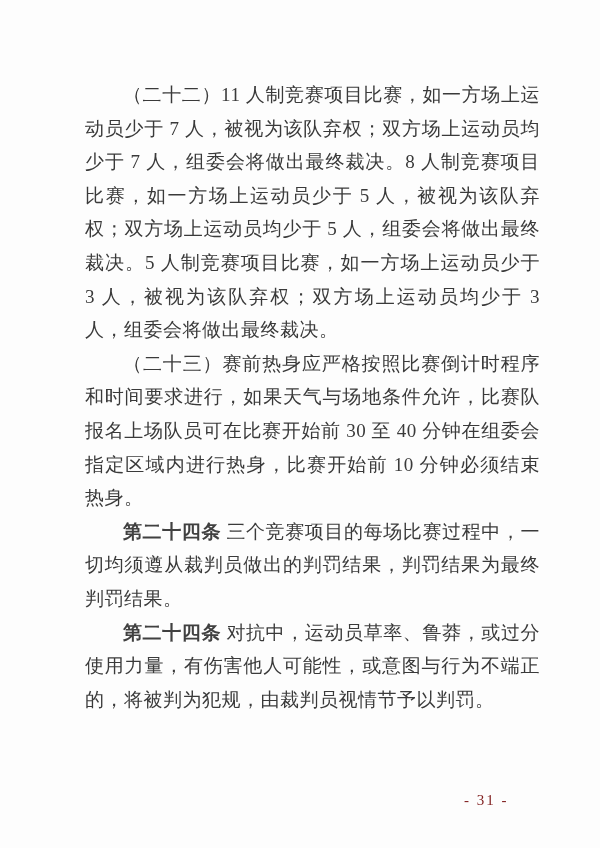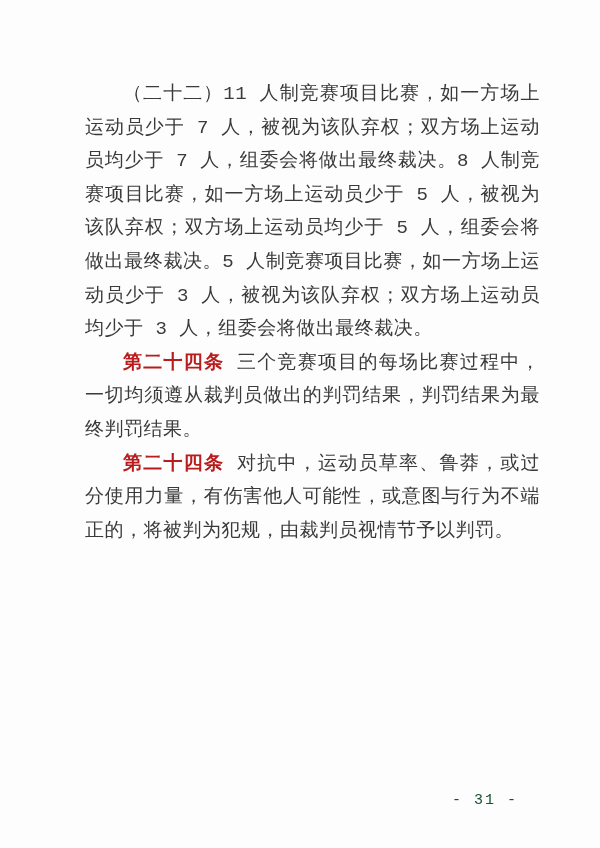--- a/index.html
+++ b/index.html
@@ -6,53 +6,54 @@
     margin: 0;
     padding: 0;
     background: #ffffff;
   }
   .page {
     position: relative;
     width: 600px;
     height: 848px;
     background: #fdfdfd;
     overflow: hidden;
-    font-family: Liberation Mono, monospace;
+    font-family: Liberation Serif, serif;
     color: #3a3a3a;
   }
   .doc-body {
     position: absolute;
     top: 78px;
     left: 85px;
     width: 455px;
   }
   .para {
     margin: 0;
     font-size: 19px;
     line-height: 33.6px;
     letter-spacing: 0.5px;
     text-indent: 2em;
     text-align: justify;
   }
   .para .bold {
     font-weight: bold;
-    color: #b91c1c;
+    color: #404040;
   }
   .page-number {
     position: absolute;
     top: 792px;
-    left: 452px;
+    left: 464px;
     font-size: 15px;
     letter-spacing: 2px;
-    color: #14532d;
+    color: #7f1d1d;
   }
 </style>
 </head>
 <body>
 
 <div class="page">
   <div class="doc-body" id="doc-body">
       <p class="para"><span>（二十二）11 人制竞赛项目比赛，如一方场上运动员少于 7 人，被视为该队弃权；双方场上运动员均少于 7 人，组委会将做出最终裁决。8 人制竞赛项目比赛，如一方场上运动员少于 5 人，被视为该队弃权；双方场上运动员均少于 5 人，组委会将做出最终裁决。5 人制竞赛项目比赛，如一方场上运动员少于 3 人，被视为该队弃权；双方场上运动员均少于 3 人，组委会将做出最终裁决。</span></p>
+      <p class="para"><span>（二十三）赛前热身应严格按照比赛倒计时程序和时间要求进行，如果天气与场地条件允许，比赛队报名上场队员可在比赛开始前 30 至 40 分钟在组委会指定区域内进行热身，比赛开始前 10 分钟必须结束热身。</span></p>
       <p class="para"><span class="bold">第二十四条</span><span> 三个竞赛项目的每场比赛过程中，一切均须遵从裁判员做出的判罚结果，判罚结果为最终判罚结果。</span></p>
       <p class="para"><span class="bold">第二十四条</span><span> 对抗中，运动员草率、鲁莽，或过分使用力量，有伤害他人可能性，或意图与行为不端正的，将被判为犯规，由裁判员视情节予以判罚。</span></p>
     </div>
   <div class="page-number">- 31 -</div>
 </div>
 
 </body></html>

